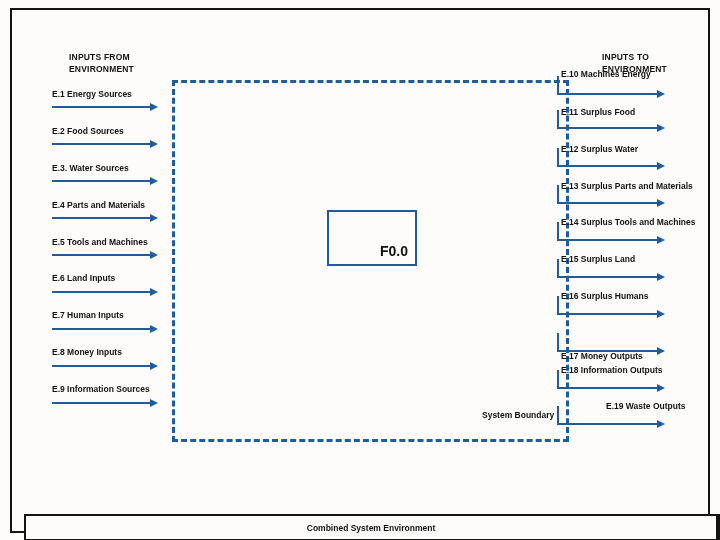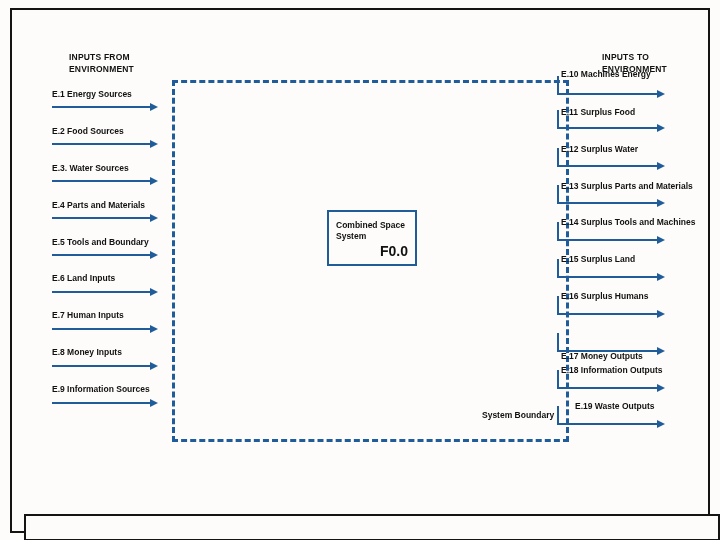--- a/index.html
+++ b/index.html
@@ -184,21 +184,21 @@
         <div class="flow-label" style="left: 40px; top: 153px;">E.3. Water Sources</div>
         <div class="arrow-row" style="left: 40px; top: 167px; width: 106px;">
           <div class="arrow-shaft" style="width: 98px;"></div>
           <div class="arrow-head" style="left: 98px;"></div>
         </div>
         <div class="flow-label" style="left: 40px; top: 190px;">E.4 Parts and Materials</div>
         <div class="arrow-row" style="left: 40px; top: 204px; width: 106px;">
           <div class="arrow-shaft" style="width: 98px;"></div>
           <div class="arrow-head" style="left: 98px;"></div>
         </div>
-        <div class="flow-label" style="left: 40px; top: 227px;">E.5 Tools and Boundary</div>
+        <div class="flow-label" style="left: 40px; top: 227px;">E.5 Tools and Machines</div>
         <div class="arrow-row" style="left: 40px; top: 241px; width: 106px;">
           <div class="arrow-shaft" style="width: 98px;"></div>
           <div class="arrow-head" style="left: 98px;"></div>
         </div>
         <div class="flow-label" style="left: 40px; top: 263px;">E.6 Land Inputs</div>
         <div class="arrow-row" style="left: 40px; top: 278px; width: 106px;">
           <div class="arrow-shaft" style="width: 98px;"></div>
           <div class="arrow-head" style="left: 98px;"></div>
         </div>
         <div class="flow-label" style="left: 40px; top: 300px;">E.7 Human Inputs</div>
@@ -265,32 +265,32 @@
           <div class="arrow-shaft" style="width: 100px;"></div>
           <div class="arrow-head" style="left: 100px;"></div>
           <div class="arrow-stub"></div>
         </div>
         <div class="flow-label" style="left: 549px; top: 355px;">E.18 Information Outputs</div>
         <div class="arrow-row" style="left: 545px; top: 374px; width: 108px;">
           <div class="arrow-shaft" style="width: 100px;"></div>
           <div class="arrow-head" style="left: 100px;"></div>
           <div class="arrow-stub"></div>
         </div>
-        <div class="flow-label" style="left: 535px; top: 391px; padding-left: 28px;">E.19 Waste Outputs</div>
+        <div class="flow-label" style="left: 566px; top: 391px; padding-left: 28px;">E.19 Waste Outputs</div>
         <div class="arrow-row" style="left: 545px; top: 410px; width: 108px;">
           <div class="arrow-shaft" style="width: 100px;"></div>
           <div class="arrow-head" style="left: 100px;"></div>
           <div class="arrow-stub"></div>
         </div>
       </div>
 
     <div id="process-box">
-      <div class="proc-title">Combined Space System</div>
       <div class="proc-id">F0.0</div>
     </div>
 
     <div id="boundary-caption">System Boundary</div>
 
     <div id="title-block">
+      <div class="cell cell-name">Combined System Environment</div>
     </div>
 
   </div>
 </div>
 
 </body></html>

